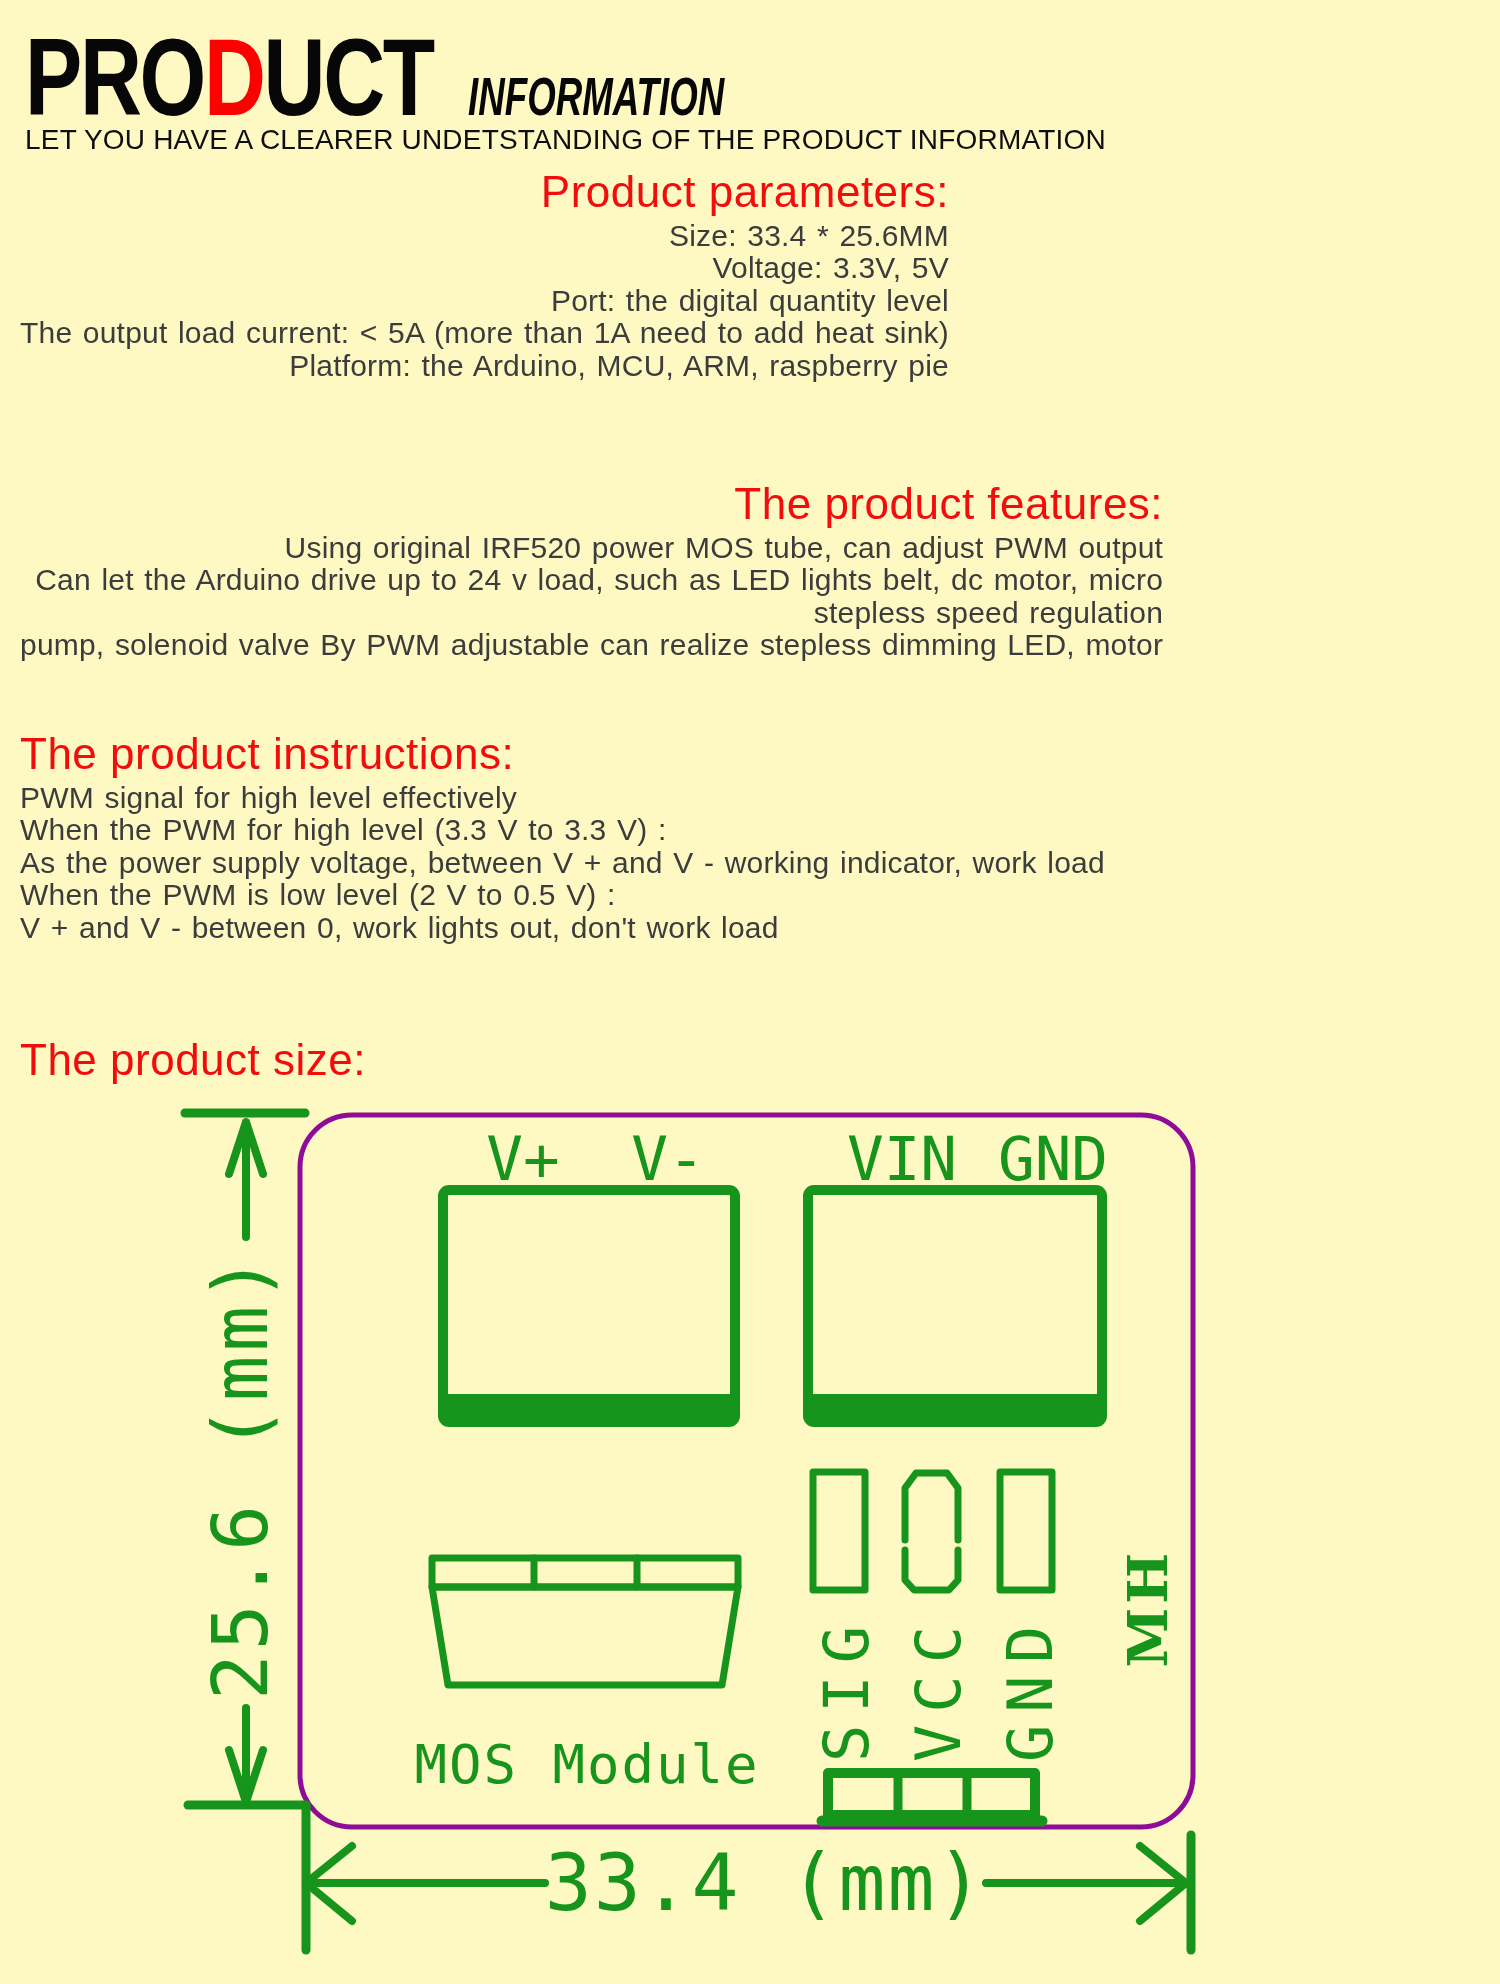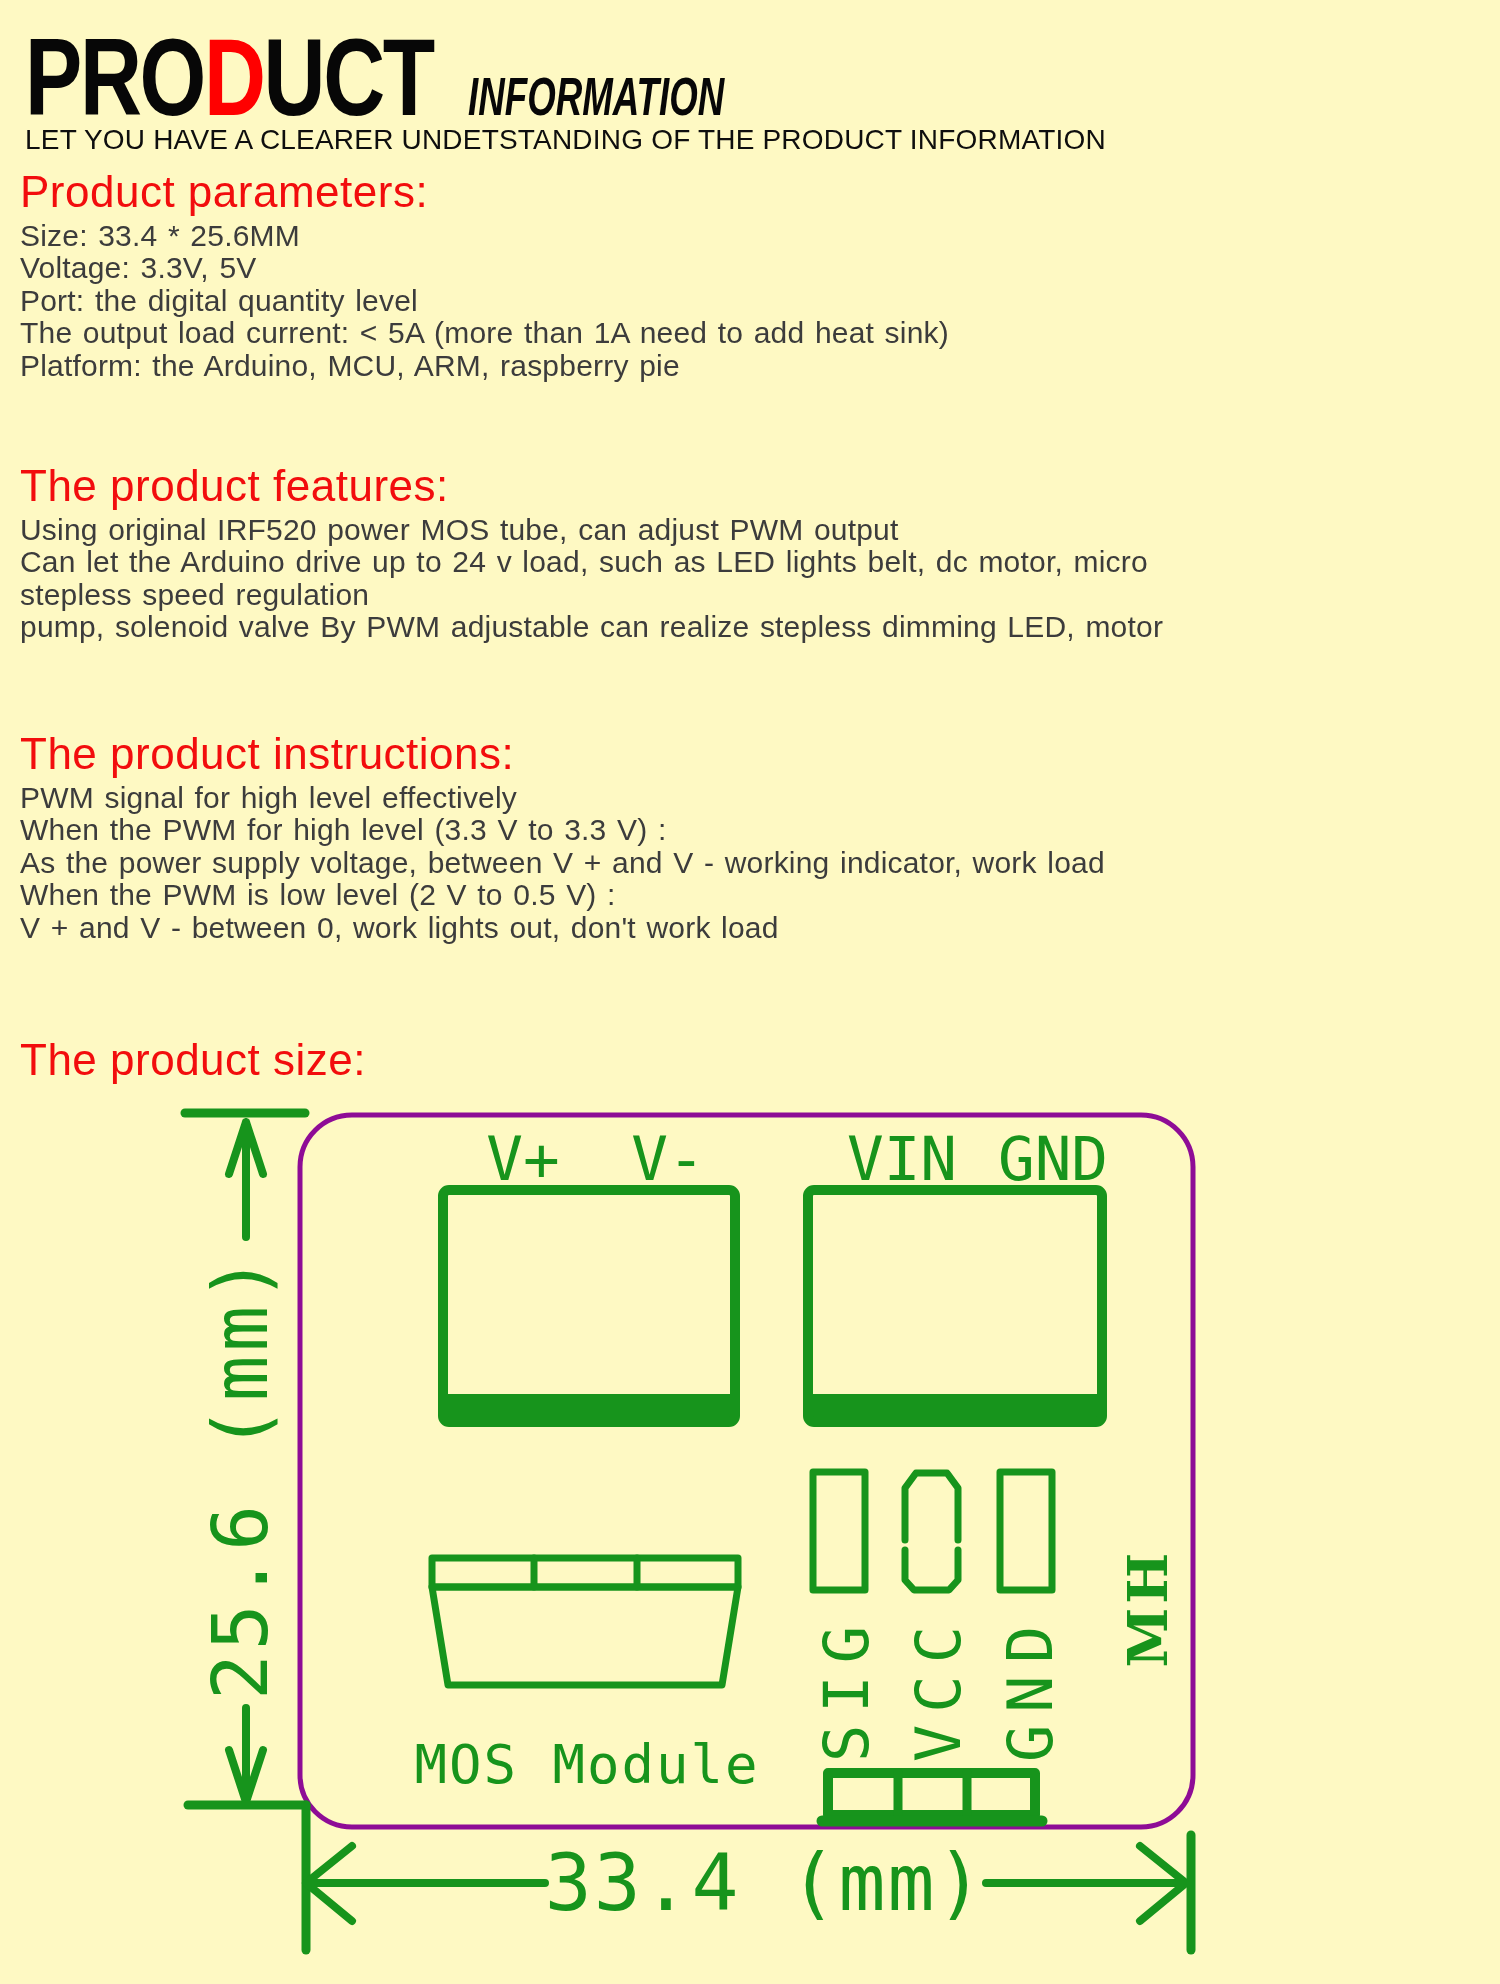--- a/index.html
+++ b/index.html
@@ -14,21 +14,21 @@
   .title .big{display:inline-block;font-size:110px;font-weight:700;letter-spacing:-3px;
         line-height:.86;color:#070707;transform:scaleX(.78);transform-origin:0 100%;vertical-align:baseline;}
   .title .big .accent{color:var(--title-red);}
   .title .sub{display:inline-block;font-size:54px;font-weight:700;font-style:italic;color:#070707;
         transform:scaleX(.68);transform-origin:0 100%;margin-left:-80px;vertical-align:baseline;}
   .tagline{position:absolute;top:124px;left:25px;font-size:28px;letter-spacing:.2px;color:#0e0e0e;}
   
   .sec{position:absolute;left:20px;}
   .sec-heading{font-size:44px;line-height:52px;color:var(--red);letter-spacing:.5px;margin:0 0 2px 0;font-weight:400;}
   .sec-line{font-size:30px;line-height:32.4px;color:var(--body);letter-spacing:.2px;word-spacing:2px;white-space:nowrap;}
-  #sec0{top:166px;} #sec1{top:460px;} #sec2{top:728px;} #sec3{top:1034px;}
+  #sec0{top:166px;text-align:right;} #sec1{top:478px;text-align:right;} #sec2{top:728px;} #sec3{top:1034px;}
   
   #diagram{position:absolute;top:1060px;left:0;}
   .g-line{stroke:var(--green);fill:none;stroke-linecap:round;stroke-linejoin:round;}
   .g-fill{fill:var(--green);stroke:none;}
   .p-line{stroke:var(--purple);fill:none;}
   .g-text{font-family:"DejaVu Sans Mono",monospace;fill:var(--green);}
   .g-serif{font-family:"DejaVu Serif",serif;font-weight:700;fill:var(--green);}
 </style>
 </head>
 <body>

